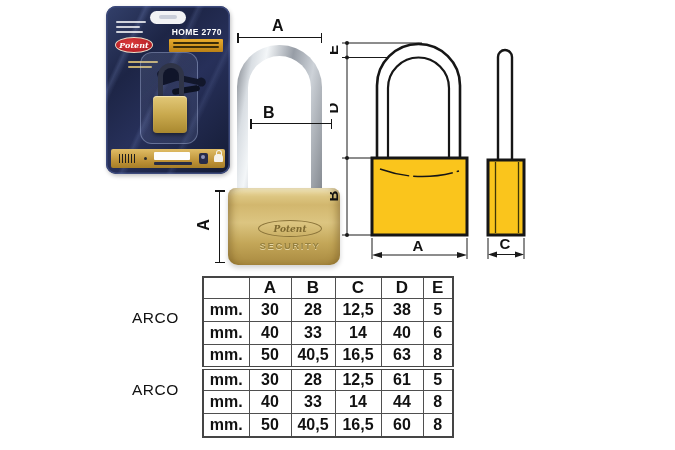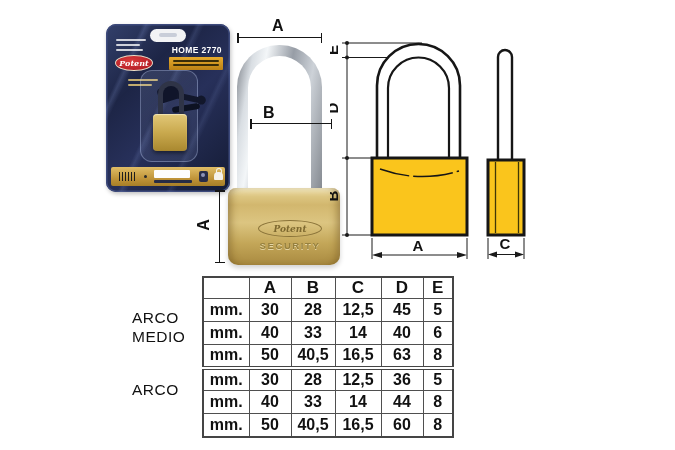--- a/index.html
+++ b/index.html
@@ -1,20 +1,20 @@
 <!DOCTYPE html>
 <html><head>
 <meta charset="utf-8">
 <style>
   * { margin:0; padding:0; box-sizing:border-box; }
   body { background:#888; font-family:"Liberation Sans", sans-serif; }
   .canvas { position:relative; width:675px; height:450px; background:#ffffff; overflow:hidden; margin:0 auto; }
 
   
-  .card { position:absolute; left:106px; top:24px; width:124px; height:168px; border-radius:10px;
+  .card { position:absolute; left:106px; top:6px; width:124px; height:168px; border-radius:10px;
           background: linear-gradient(135deg,#33406b 0%,#1d2546 30%,#27305a 55%,#141b34 100%);
           box-shadow: inset 0 0 0 1.5px #3d4a7c, 1px 2px 4px rgba(0,0,0,.25); }
   .card::before { content:""; position:absolute; inset:0; border-radius:10px;
           background: linear-gradient(115deg, transparent 18%, rgba(140,160,220,.20) 20%, transparent 23%,
                       transparent 44%, rgba(140,160,220,.16) 46%, transparent 49%,
                       transparent 68%, rgba(140,160,220,.12) 70%, transparent 73%); }
   .hang-tab { position:absolute; left:50%; top:5px; transform:translateX(-50%);
           width:36px; height:13px; background:#f2f3f5; border-radius:7px; }
   .hang-tab::after { content:""; position:absolute; left:50%; top:4px; transform:translateX(-50%);
           width:18px; height:4px; background:#c9ced9; border-radius:2px; }
@@ -200,21 +200,20 @@
     </g>
     <path d="M20 131 V27 A7 7 0 0 1 34 27 V131" fill="#ffffff" stroke="#161616" stroke-width="2.4"></path>
     <rect x="10" y="130" width="36" height="75" fill="#FAC51C" stroke="#161616" stroke-width="3"></rect>
     <path d="M17.5 132 V203" stroke="#403807" stroke-width="1.3"></path>
     <path d="M40.5 132 V203" stroke="#403807" stroke-width="1.3"></path>
     <text x="27" y="219" text-anchor="middle">C</text>
   </svg>
 
   <div class="arco-label" style="left:132px; top:308px;">
     <div>ARCO</div>
-    <div>MEDIO</div>
   </div>
   <div class="arco-label" style="left:132px; top:380px;">
     <div>ARCO</div>
   </div>
 
   <table class="spec-table">
     <colgroup>
       <col style="width:46px">
         <col style="width:42px">
         <col style="width:44px">
@@ -231,21 +230,21 @@
         <th>D</th>
         <th>E</th>
       </tr>
     </thead>
     <tbody>
         <tr>
           <td>mm.</td>
           <td>30</td>
           <td>28</td>
           <td>12,5</td>
-          <td>45</td>
+          <td>38</td>
           <td>5</td>
         </tr>
         <tr>
           <td>mm.</td>
           <td>40</td>
           <td>33</td>
           <td>14</td>
           <td>40</td>
           <td>6</td>
         </tr>
@@ -255,21 +254,21 @@
           <td>40,5</td>
           <td>16,5</td>
           <td>63</td>
           <td>8</td>
         </tr>
         <tr class="section-start">
           <td>mm.</td>
           <td>30</td>
           <td>28</td>
           <td>12,5</td>
-          <td>36</td>
+          <td>61</td>
           <td>5</td>
         </tr>
         <tr>
           <td>mm.</td>
           <td>40</td>
           <td>33</td>
           <td>14</td>
           <td>44</td>
           <td>8</td>
         </tr>

